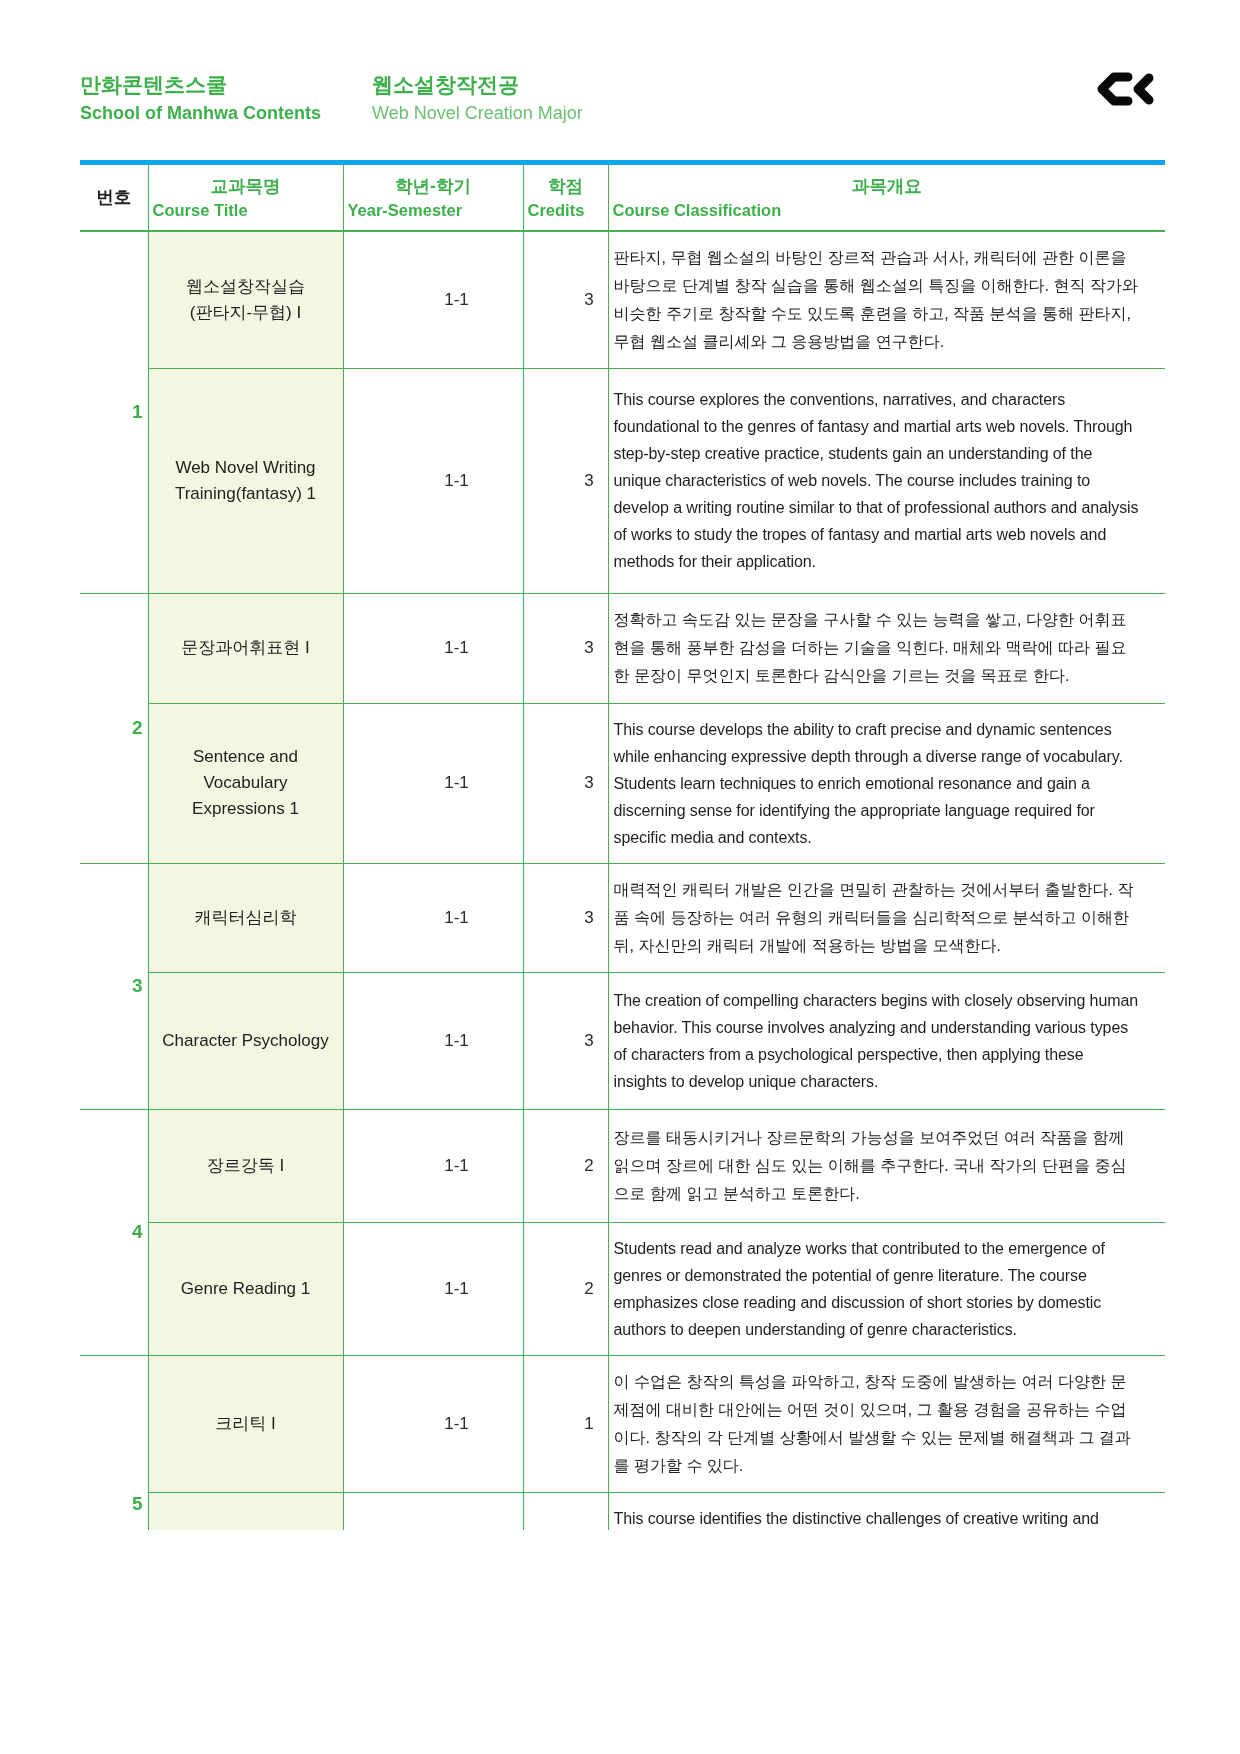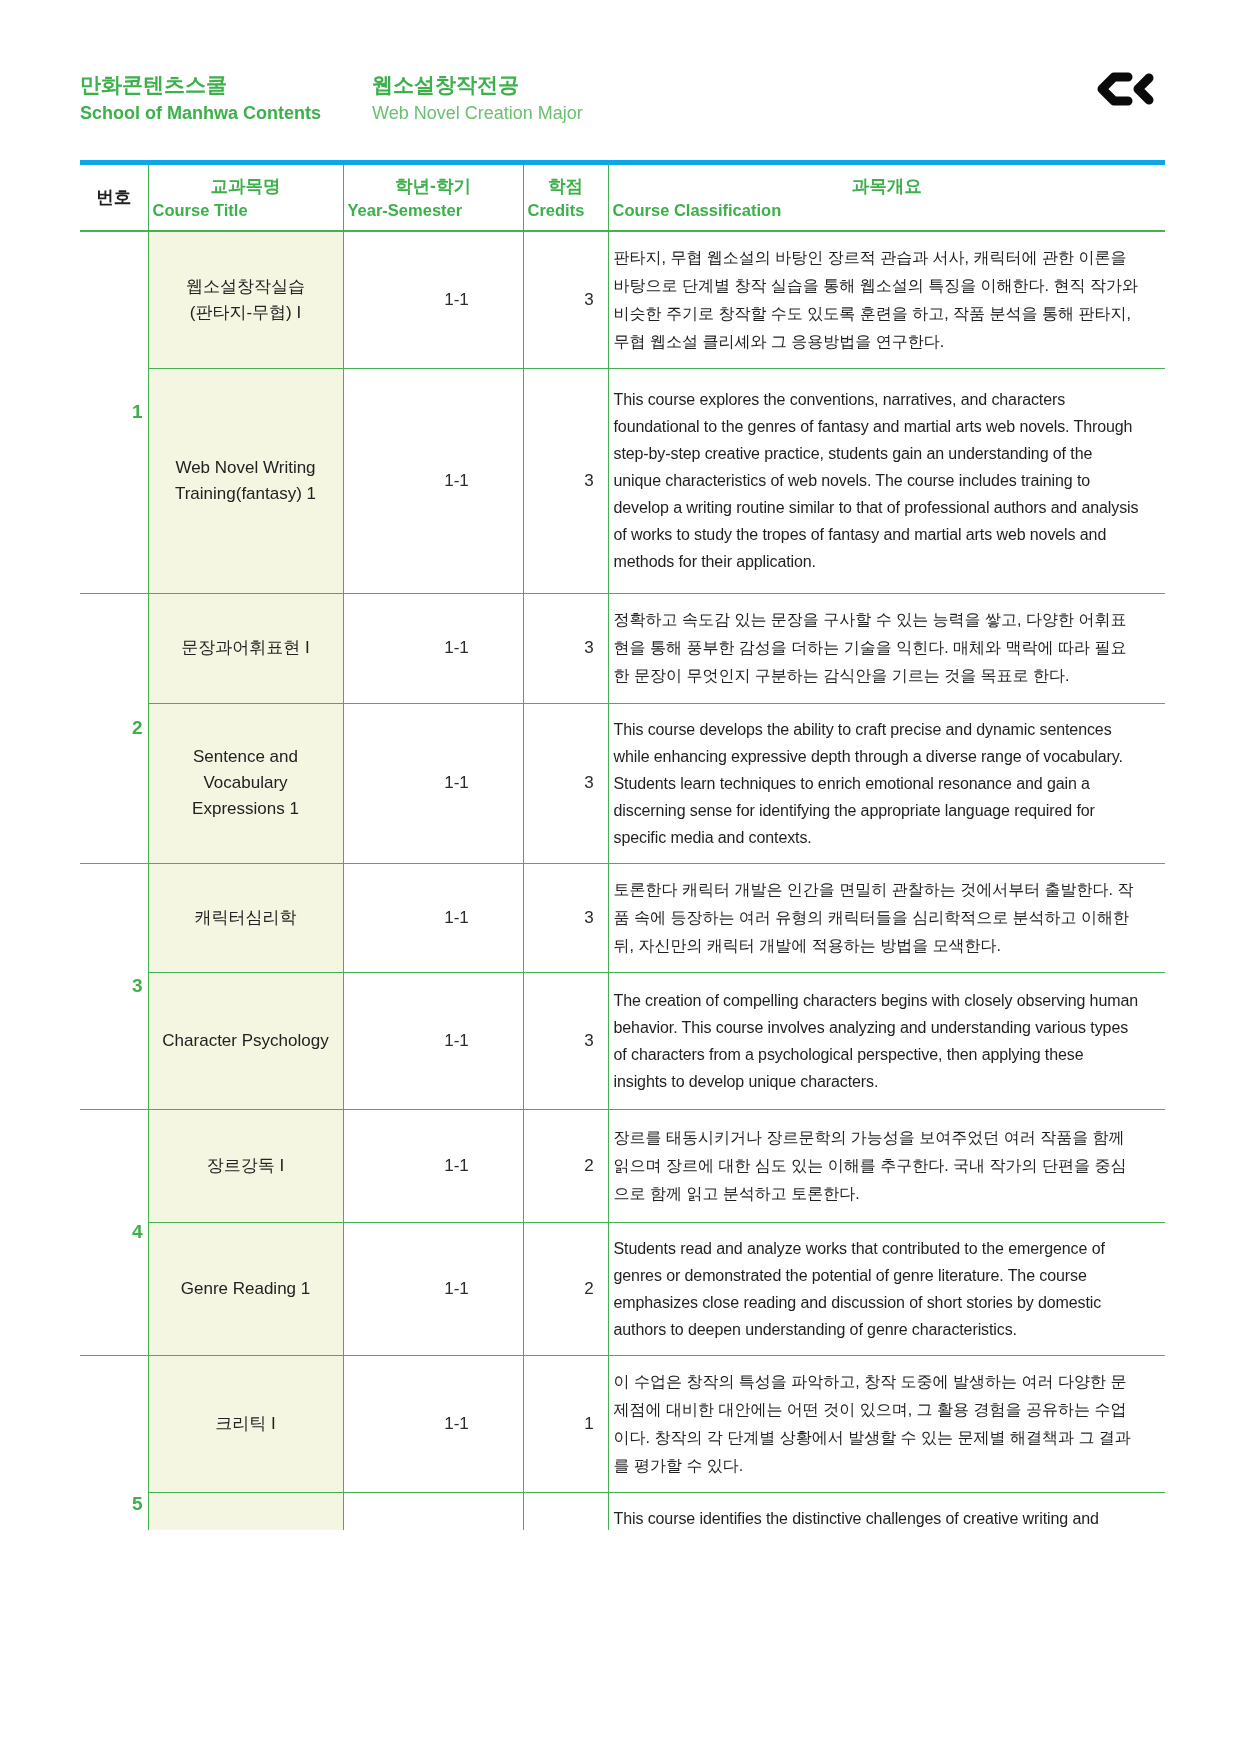--- a/index.html
+++ b/index.html
@@ -123,41 +123,41 @@
             <div class="desc-en">This course explores the conventions, narratives, and characters foundational to the genres of fantasy and martial arts web novels. Through step-by-step creative practice, students gain an understanding of the unique characteristics of web novels. The course includes training to develop a writing routine similar to that of professional authors and analysis of works to study the tropes of fantasy and martial arts web novels and methods for their application.</div>
           </td>
       </tr>
 
       <tr class="g2a">
         <td class="c-no" rowspan="2">2</td>
         <td class="c-title bl">문장과어휘표현 I</td>
         <td class="c-sem bl">1-1</td>
         <td class="c-cred bl">3</td>
         <td class="c-desc bl">
-            <div class="desc-kr">정확하고 속도감 있는 문장을 구사할 수 있는 능력을 쌓고, 다양한 어휘표현을 통해 풍부한 감성을 더하는 기술을 익힌다. 매체와 맥락에 따라 필요한 문장이 무엇인지 구분하는 감식안을 기르는 것을 목표로 한다.</div>
+            <div class="desc-kr">정확하고 속도감 있는 문장을 구사할 수 있는 능력을 쌓고, 다양한 어휘표현을 통해 풍부한 감성을 더하는 기술을 익힌다. 매체와 맥락에 따라 필요한 문장이 무엇인지 토론한다 감식안을 기르는 것을 목표로 한다.</div>
           </td>
       </tr>
       <tr class="g2b">
         <td class="c-title bl">Sentence and
 Vocabulary
 Expressions 1</td>
         <td class="c-sem bl">1-1</td>
         <td class="c-cred bl">3</td>
         <td class="c-desc bl">
             <div class="desc-en">This course develops the ability to craft precise and dynamic sentences while enhancing expressive depth through a diverse range of vocabulary. Students learn techniques to enrich emotional resonance and gain a discerning sense for identifying the appropriate language required for specific media and contexts.</div>
           </td>
       </tr>
 
       <tr class="g3a">
         <td class="c-no" rowspan="2">3</td>
         <td class="c-title bl">캐릭터심리학</td>
         <td class="c-sem bl">1-1</td>
         <td class="c-cred bl">3</td>
         <td class="c-desc bl">
-            <div class="desc-kr">토론한다 캐릭터 개발은 인간을 면밀히 관찰하는 것에서부터 출발한다. 작품 속에 등장하는 여러 유형의 캐릭터들을 심리학적으로 분석하고 이해한 뒤, 자신만의 캐릭터 개발에 적용하는 방법을 모색한다.</div>
+            <div class="desc-kr">매력적인 캐릭터 개발은 인간을 면밀히 관찰하는 것에서부터 출발한다. 작품 속에 등장하는 여러 유형의 캐릭터들을 심리학적으로 분석하고 이해한 뒤, 자신만의 캐릭터 개발에 적용하는 방법을 모색한다.</div>
           </td>
       </tr>
       <tr class="g3b">
         <td class="c-title bl">Character Psychology</td>
         <td class="c-sem bl">1-1</td>
         <td class="c-cred bl">3</td>
         <td class="c-desc bl">
             <div class="desc-en">The creation of compelling characters begins with closely observing human behavior. This course involves analyzing and understanding various types of characters from a psychological perspective, then applying these insights to develop unique characters.</div>
           </td>
       </tr>

